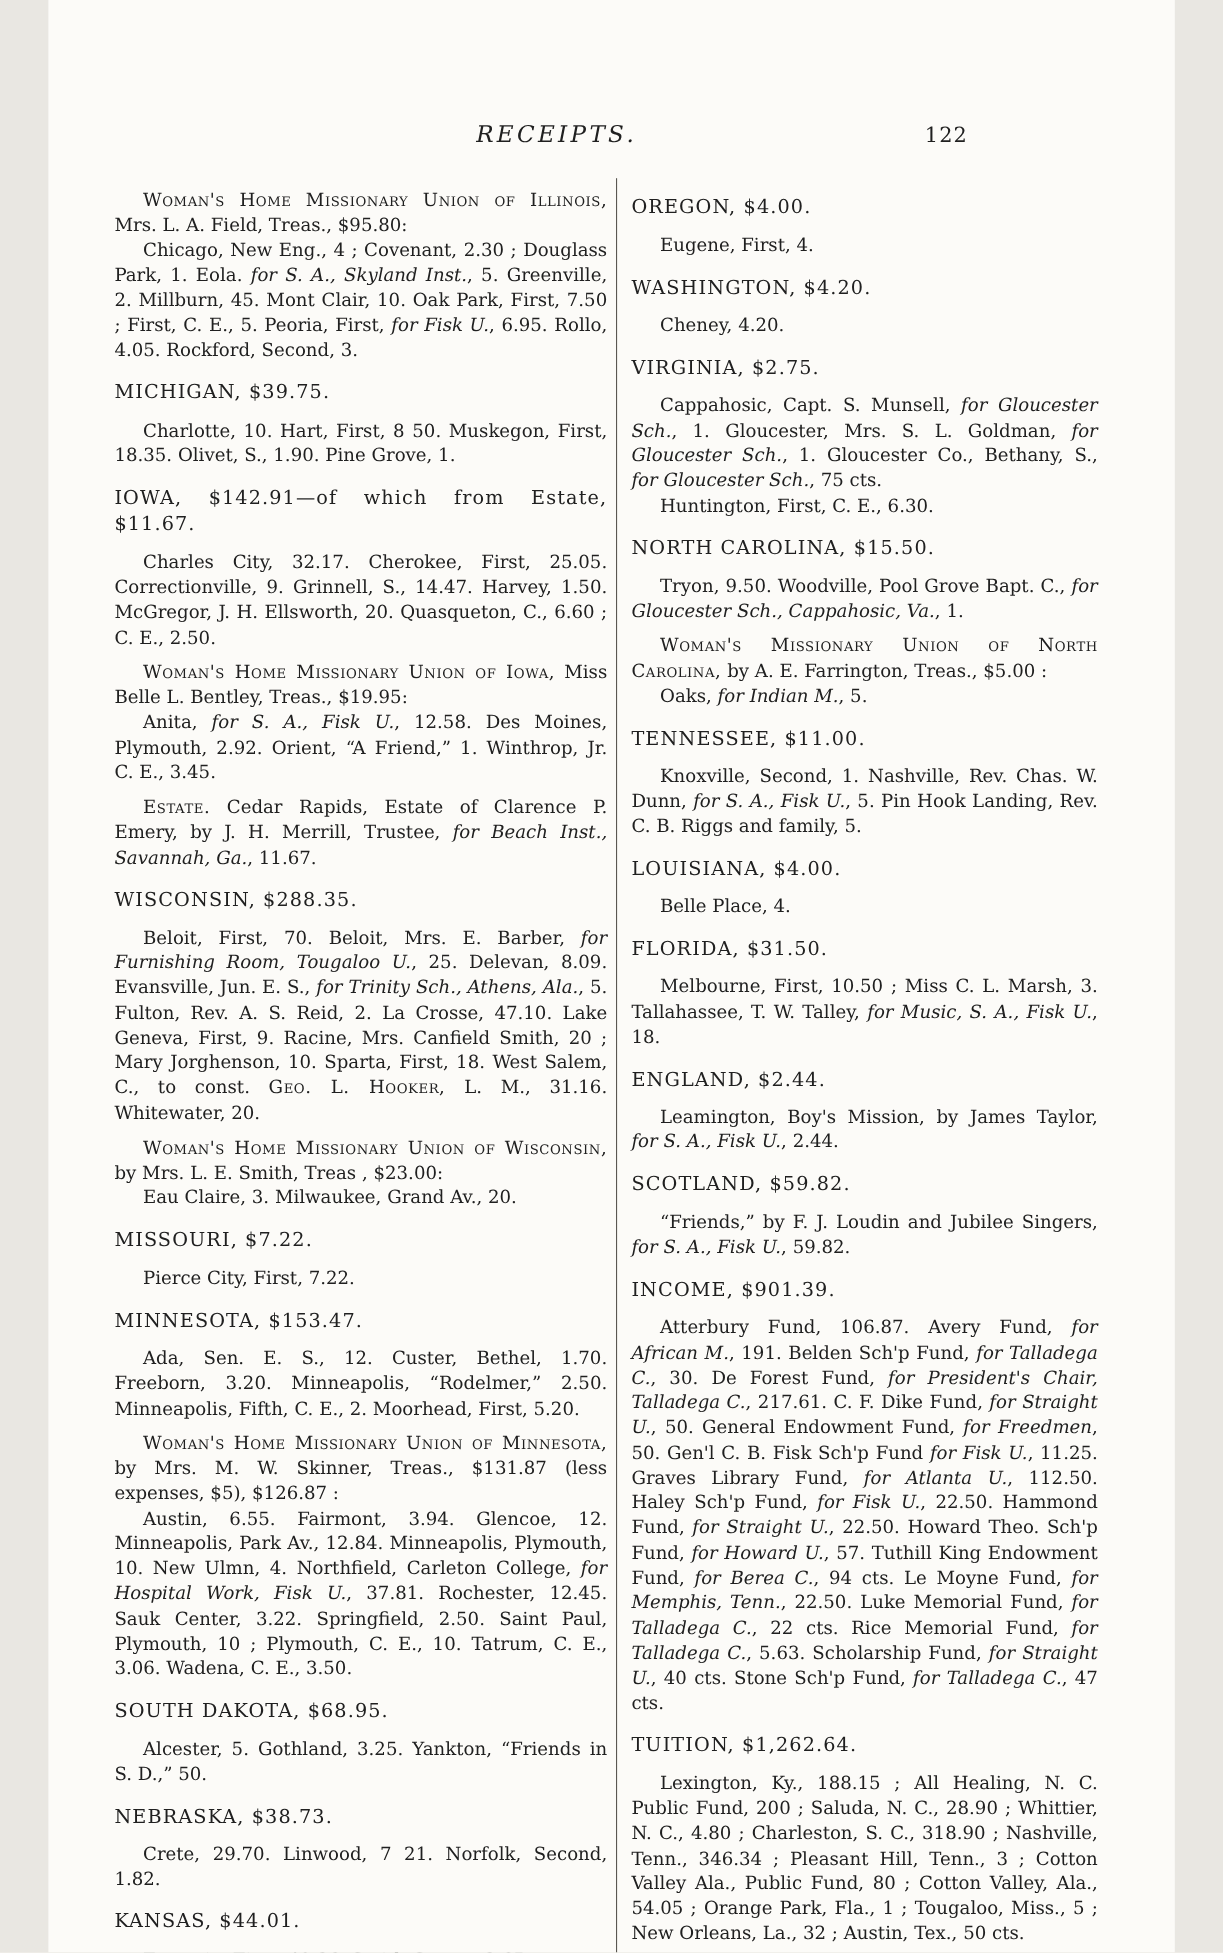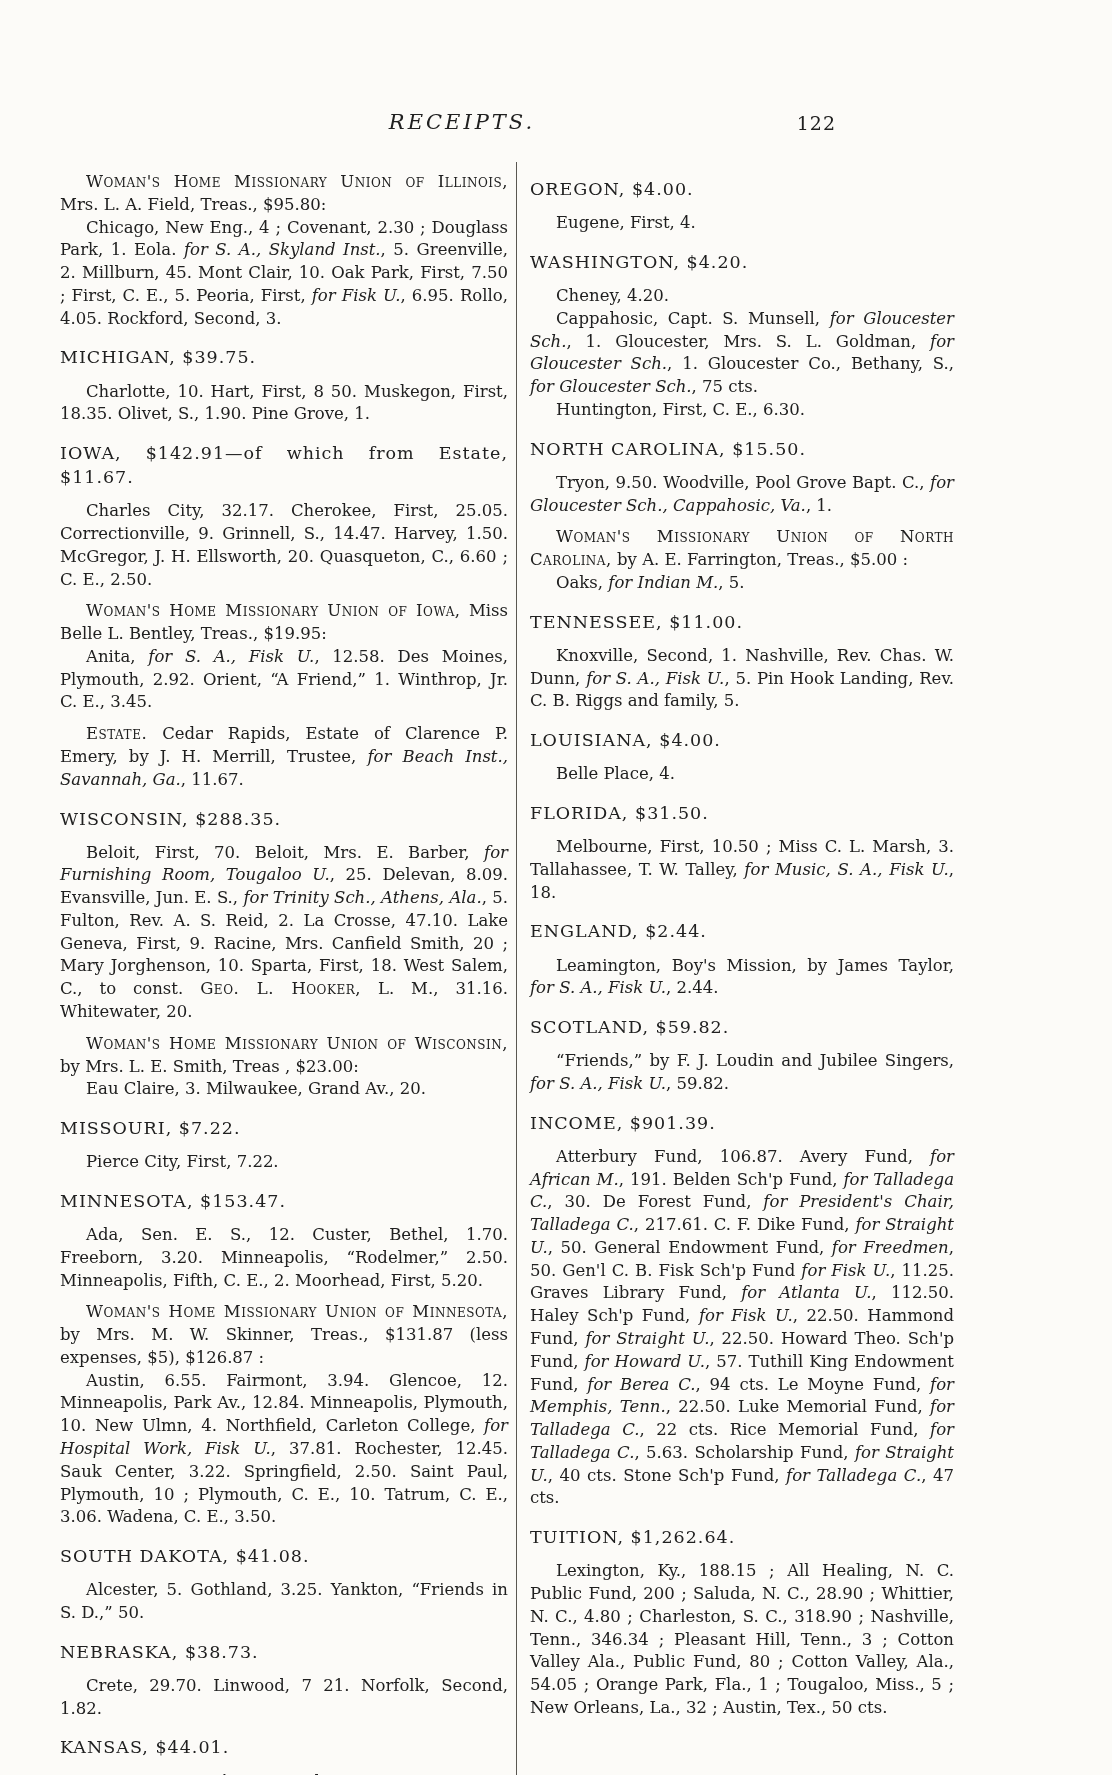--- a/index.html
+++ b/index.html
@@ -1,17 +1,17 @@
 <!DOCTYPE html>
 <html><head>
 <meta charset="utf-8">
 <style>
   html,body { margin:0; padding:0; background:#e9e7e2; }
   .page {
-    position:relative; width:1112px; height:1775px; margin:0 auto;
+    position:relative; width:1024px; height:1775px; margin:0 auto;
     background:#fcfbf8; color:#202020; overflow:hidden;
     font-family:"DejaVu Serif", serif;
   }
   .content { position:absolute; left:60px; top:110px; width:894px; }
   .running-head { position:relative; height:52px; }
   .running-title {
     position:absolute; left:0; right:90px; text-align:center;
     font-style:italic; font-size:21px; letter-spacing:3px;
   }
   .page-number { position:absolute; right:118px; top:2px; font-size:19px; letter-spacing:1px; }
@@ -54,32 +54,33 @@
           <div class="para heading">WISCONSIN, $288.35.</div>
           <div class="para">Beloit, First, 70.  Beloit, Mrs. E. Barber, <span class="it">for Furnishing Room, Tougaloo U.</span>, 25.  Delevan, 8.09. Evansville, Jun. E. S., <span class="it">for Trinity Sch., Athens, Ala.</span>, 5.  Fulton, Rev. A. S. Reid, 2.  La Crosse, 47.10.  Lake Geneva, First, 9.  Racine, Mrs. Canfield Smith, 20 ; Mary Jorghenson, 10.  Sparta, First, 18.  West Salem, C., to const. <span class="sc">Geo. L. Hooker,</span> L. M., 31.16.  Whitewater, 20.</div>
           <div class="para spaced"><span class="sc">Woman's Home Missionary Union of Wisconsin,</span> by Mrs. L. E. Smith, Treas , $23.00:</div>
           <div class="para">Eau Claire, 3.  Milwaukee, Grand Av., 20.</div>
           <div class="para heading">MISSOURI, $7.22.</div>
           <div class="para">Pierce City, First, 7.22.</div>
           <div class="para heading">MINNESOTA, $153.47.</div>
           <div class="para">Ada, Sen. E. S., 12.  Custer, Bethel, 1.70.  Freeborn, 3.20.  Minneapolis, “Rodelmer,” 2.50.  Minneapolis, Fifth, C. E., 2.  Moorhead, First, 5.20.</div>
           <div class="para spaced"><span class="sc">Woman's Home Missionary Union of Minnesota,</span> by Mrs. M. W. Skinner, Treas., $131.87 (less expenses, $5), $126.87 :</div>
           <div class="para">Austin, 6.55.  Fairmont, 3.94.  Glencoe, 12.  Minneapolis, Park Av., 12.84.  Minneapolis, Plymouth, 10.  New Ulmn, 4.  Northfield, Carleton College, <span class="it">for Hospital Work, Fisk U.</span>, 37.81.  Rochester, 12.45.  Sauk Center, 3.22.  Springfield, 2.50.  Saint Paul, Plymouth, 10 ; Plymouth, C. E., 10.  Tatrum, C. E., 3.06.  Wadena, C. E., 3.50.</div>
-          <div class="para heading">SOUTH DAKOTA, $41.08.</div>
+          <div class="para heading">SOUTH DAKOTA, $68.95.</div>
           <div class="para">Alcester, 5.  Gothland, 3.25.  Yankton, “Friends in S. D.,” 50.</div>
           <div class="para heading">NEBRASKA, $38.73.</div>
           <div class="para">Crete, 29.70.  Linwood, 7 21.  Norfolk, Second, 1.82.</div>
           <div class="para heading">KANSAS, $44.01.</div>
           <div class="para">Emporia, First, 40.36.  Smith Center, 3.65.</div>
         </div>
       <div class="col col-right">
           <div class="para heading">OREGON, $4.00.</div>
           <div class="para">Eugene, First, 4.</div>
           <div class="para heading">WASHINGTON, $4.20.</div>
           <div class="para">Cheney, 4.20.</div>
+          <div class="para heading">VIRGINIA, $2.75.</div>
           <div class="para">Cappahosic, Capt. S. Munsell, <span class="it">for Gloucester Sch.</span>, 1.  Gloucester, Mrs. S. L. Goldman, <span class="it">for Gloucester Sch.</span>, 1.  Gloucester Co., Bethany, S., <span class="it">for Gloucester Sch.</span>, 75 cts.</div>
           <div class="para">Huntington, First, C. E., 6.30.</div>
           <div class="para heading">NORTH CAROLINA, $15.50.</div>
           <div class="para">Tryon, 9.50.  Woodville, Pool Grove Bapt. C., <span class="it">for Gloucester Sch., Cappahosic, Va.</span>, 1.</div>
           <div class="para spaced"><span class="sc">Woman's Missionary Union of North Carolina,</span> by A. E. Farrington, Treas., $5.00 :</div>
           <div class="para">Oaks, <span class="it">for Indian M.</span>, 5.</div>
           <div class="para heading">TENNESSEE, $11.00.</div>
           <div class="para">Knoxville, Second, 1.  Nashville, Rev. Chas. W. Dunn, <span class="it">for S. A., Fisk U.</span>, 5.  Pin Hook Landing, Rev. C. B. Riggs and family, 5.</div>
           <div class="para heading">LOUISIANA, $4.00.</div>
           <div class="para">Belle Place, 4.</div>

